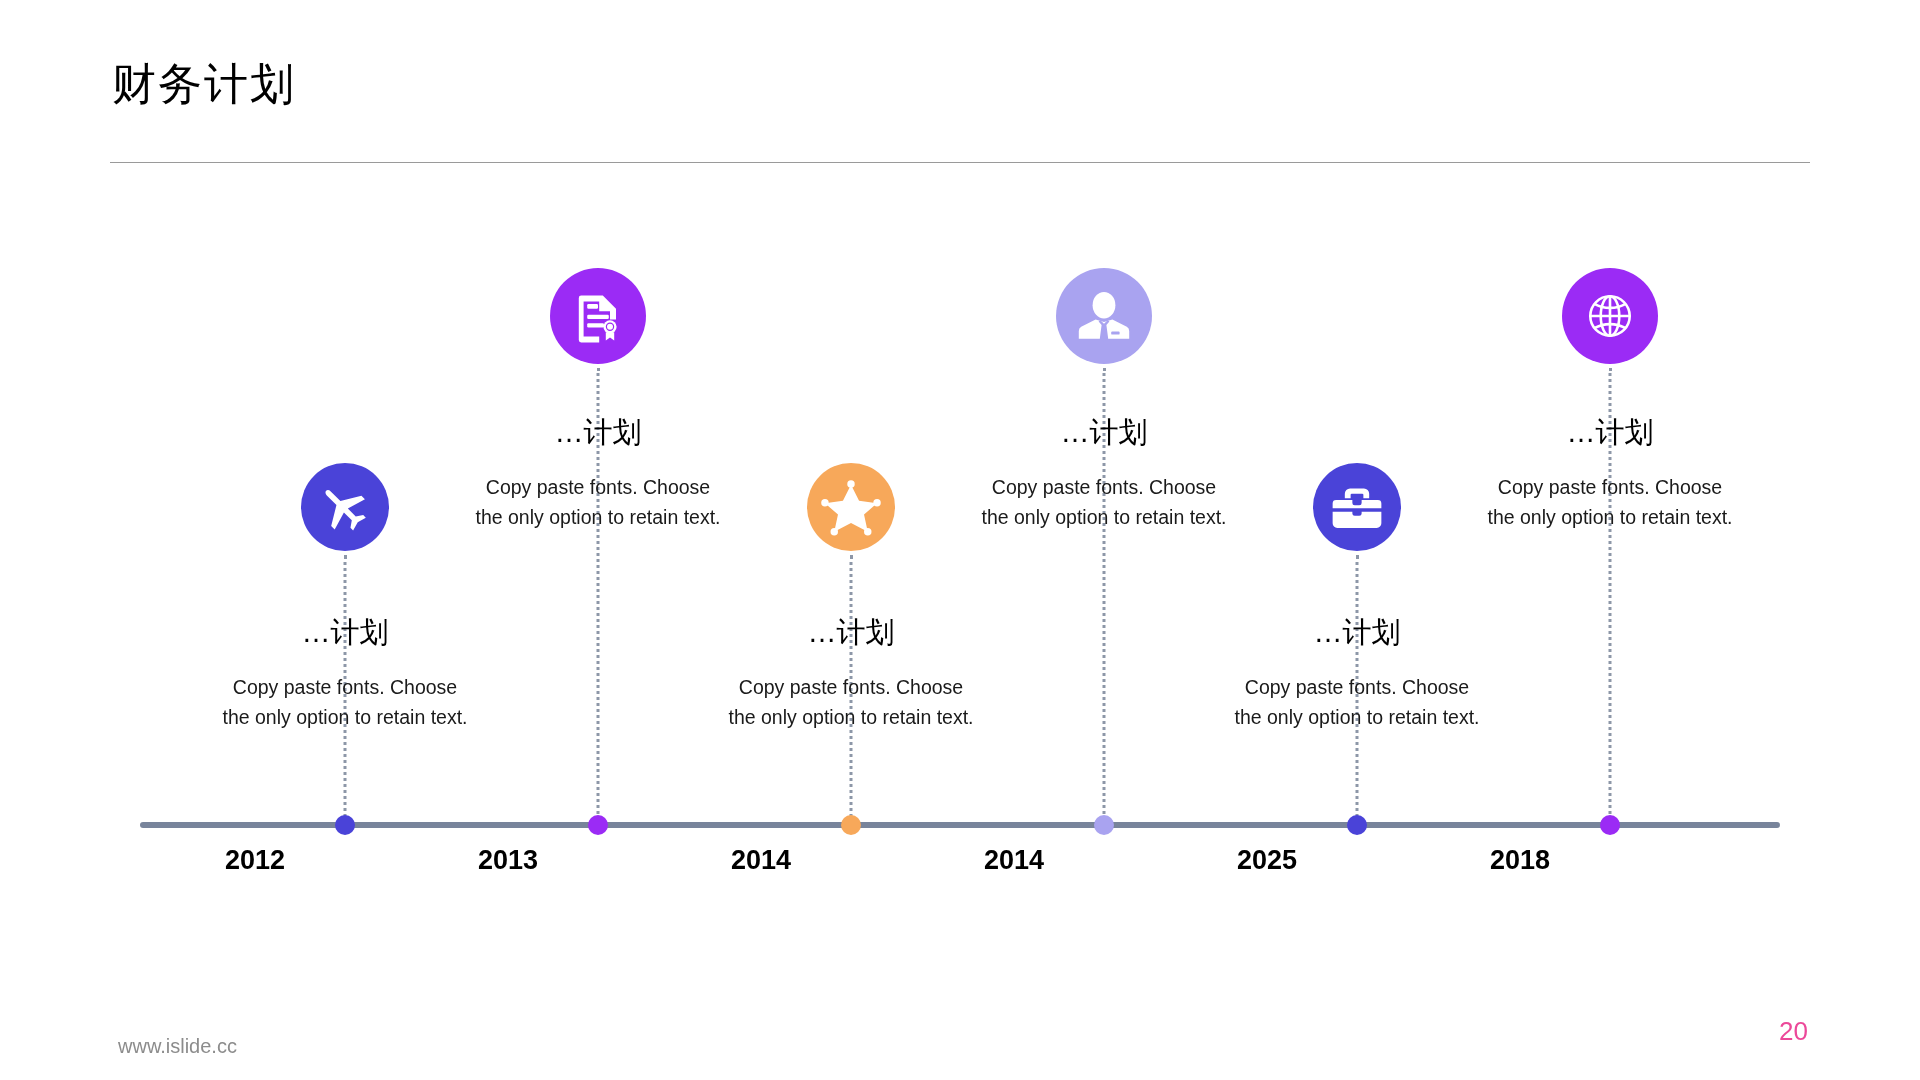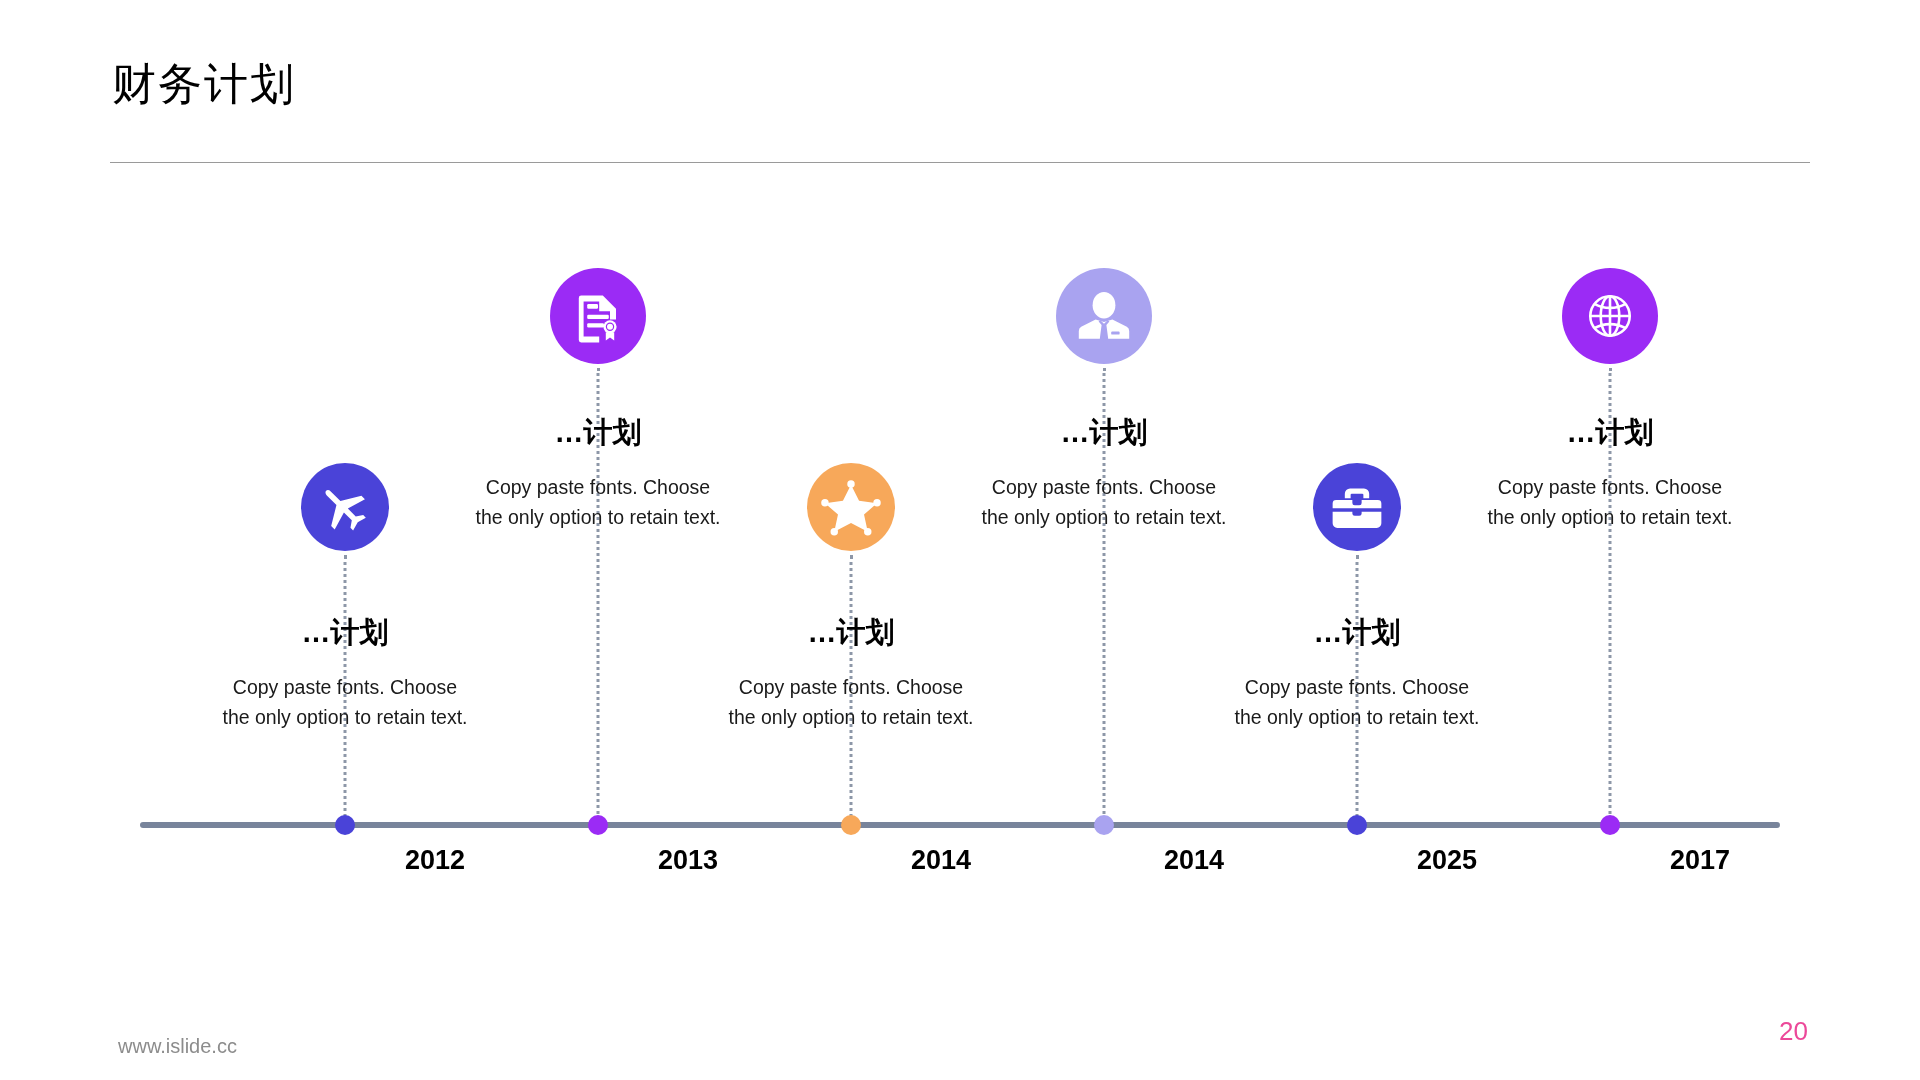--- a/index.html
+++ b/index.html
@@ -88,21 +88,21 @@
   
   .ms-text {
     position: absolute;
     left: 160px;
     transform: translateX(-50%);
     width: 300px;
     text-align: center;
   }
   .ms-heading {
     font-size: 29px;
-    font-weight: bold;
+    font-weight: normal;
     color: #000000;
     line-height: 1.2;
     white-space: nowrap;
   }
   .ms-body {
     margin-top: 22px;
     font-size: 19.5px;
     color: #1a1a1a;
     line-height: 1.55;
   }
@@ -119,21 +119,21 @@
     border-radius: 50%;
   }
 
   
   .year-label {
     position: absolute;
     left: 160px;
     top: 845px;
     width: 240px;
     margin-left: -120px;
-    text-align: right;
+    text-align: left;
     font-size: 27px;
     font-weight: bold;
     color: #000000;
   }
 
   
   .footer-url {
     position: absolute;
     left: 118px;
     top: 992px;
@@ -296,19 +296,19 @@
     </svg>
         </div>
         <div class="ms-text" style="top:415px;">
        <div class="ms-heading">…计划</div>
        <div class="ms-body">
          <div>Copy paste fonts. Choose</div>
          <div>the only option to retain text.</div>
        </div>
      </div>
         <div class="axis-dot" style="background:#9B2BF5;"></div>
-        <div class="year-label">2017</div>
+        <div class="year-label">2018</div>
       </div>
     </div>
 </div>
 
 <div class="footer-url">www.islide.cc</div>
 <div class="page-number">20</div>
 
 </body></html>

